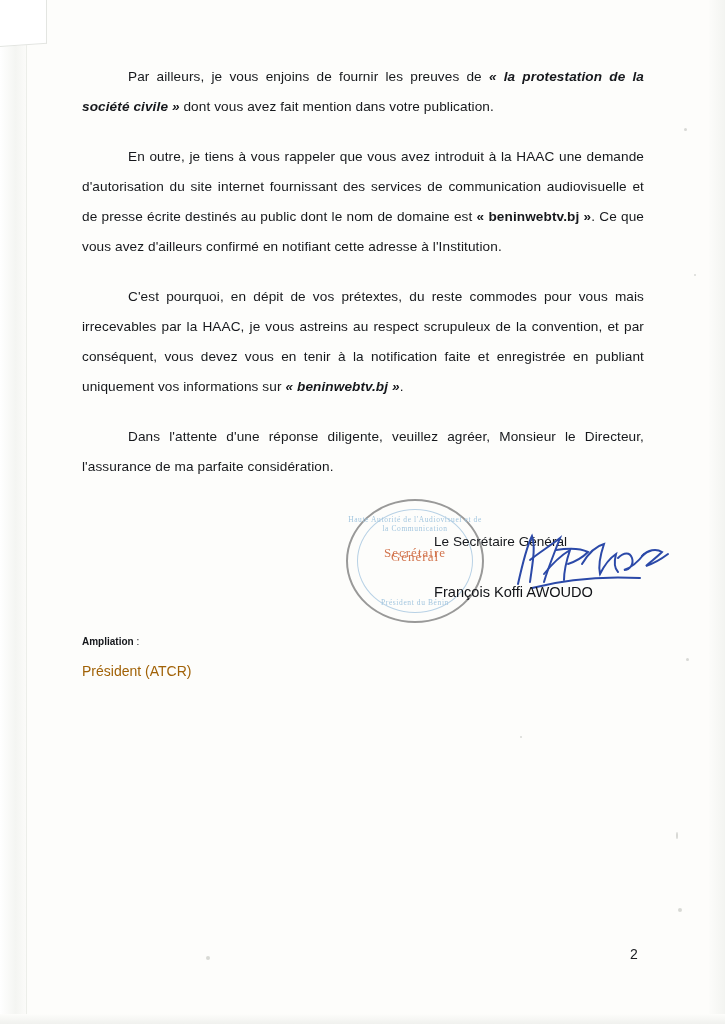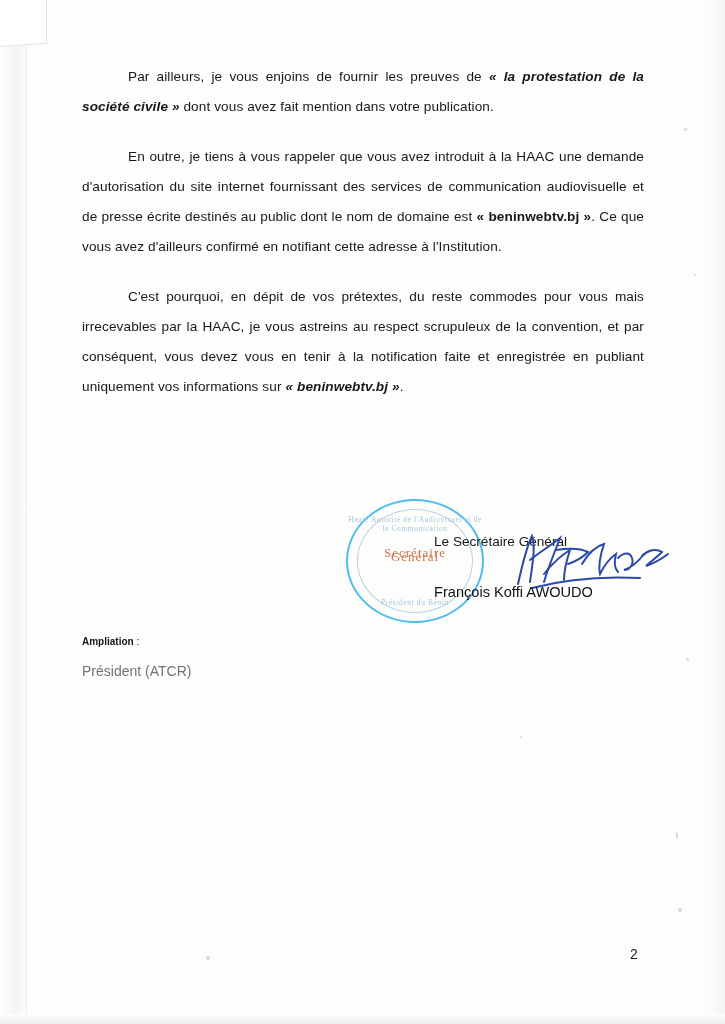--- a/index.html
+++ b/index.html
@@ -106,21 +106,21 @@
     white-space: nowrap;
   }
   
   .stamp {
     position: absolute;
     left: 264px;
     top: -1px;
     width: 138px;
     height: 124px;
     border-radius: 50%;
-    border: 2px solid #0ea5e9;
+    border: 2px solid #737373;
     opacity: 0.72;
     box-sizing: border-box;
   }
   .stamp:before {
     content: "";
     position: absolute;
     left: 9px;
     top: 8px;
     right: 9px;
     bottom: 8px;
@@ -170,21 +170,21 @@
     font-size: 10px;
     font-weight: bold;
     color: #14161a;
     margin: 0 0 16px 0;
   }
   .ampliation .label .colon {
     font-weight: normal;
   }
   .ampliation .recipient {
     font-size: 14px;
-    color: #737373;
+    color: #a16207;
     margin: 0;
   }
 
   .page-number {
     position: absolute;
     left: 630px;
     top: 946px;
     font-size: 14px;
     color: #1a1c20;
   }
@@ -204,20 +204,21 @@
 
   <div class="scan-edge-left"></div>
   <div class="scan-corner"></div>
   <div class="scan-edge-right"></div>
   <div class="scan-edge-bottom"></div>
 
   <div class="doc-body">
     <p class="para">Par ailleurs, je vous enjoins de fournir les preuves de <span class="bi">« la protestation de la société civile »</span> dont vous avez fait mention dans votre publication.</p>
     <p class="para">En outre, je tiens à vous rappeler que vous avez introduit à la HAAC une demande d'autorisation du site internet fournissant des services de communication audiovisuelle et de presse écrite destinés au public dont le nom de domaine est <span class="b">« beninwebtv.bj »</span>. Ce que vous avez d'ailleurs confirmé en notifiant cette adresse à l'Institution.</p>
     <p class="para">C'est pourquoi, en dépit de vos prétextes, du reste commodes pour vous mais irrecevables par la HAAC, je vous astreins au respect scrupuleux de la convention, et par conséquent, vous devez vous en tenir à la notification faite et enregistrée en publiant uniquement vos informations sur <span class="bi">« beninwebtv.bj »</span>.</p>
+    <p class="para">Dans l'attente d'une réponse diligente, veuillez agréer, Monsieur le Directeur, l'assurance de ma parfaite considération.</p>
   </div>
 
   <div class="sign-block">
 
     <div class="stamp">
       <div class="stamp-arc-top">Haute Autorité de l'Audiovisuel et de la Communication</div>
       <div class="stamp-line1">Secrétaire</div>
       <div class="stamp-line2">Général</div>
       <div class="stamp-arc-bottom">Président du Bénin</div>
     </div>

